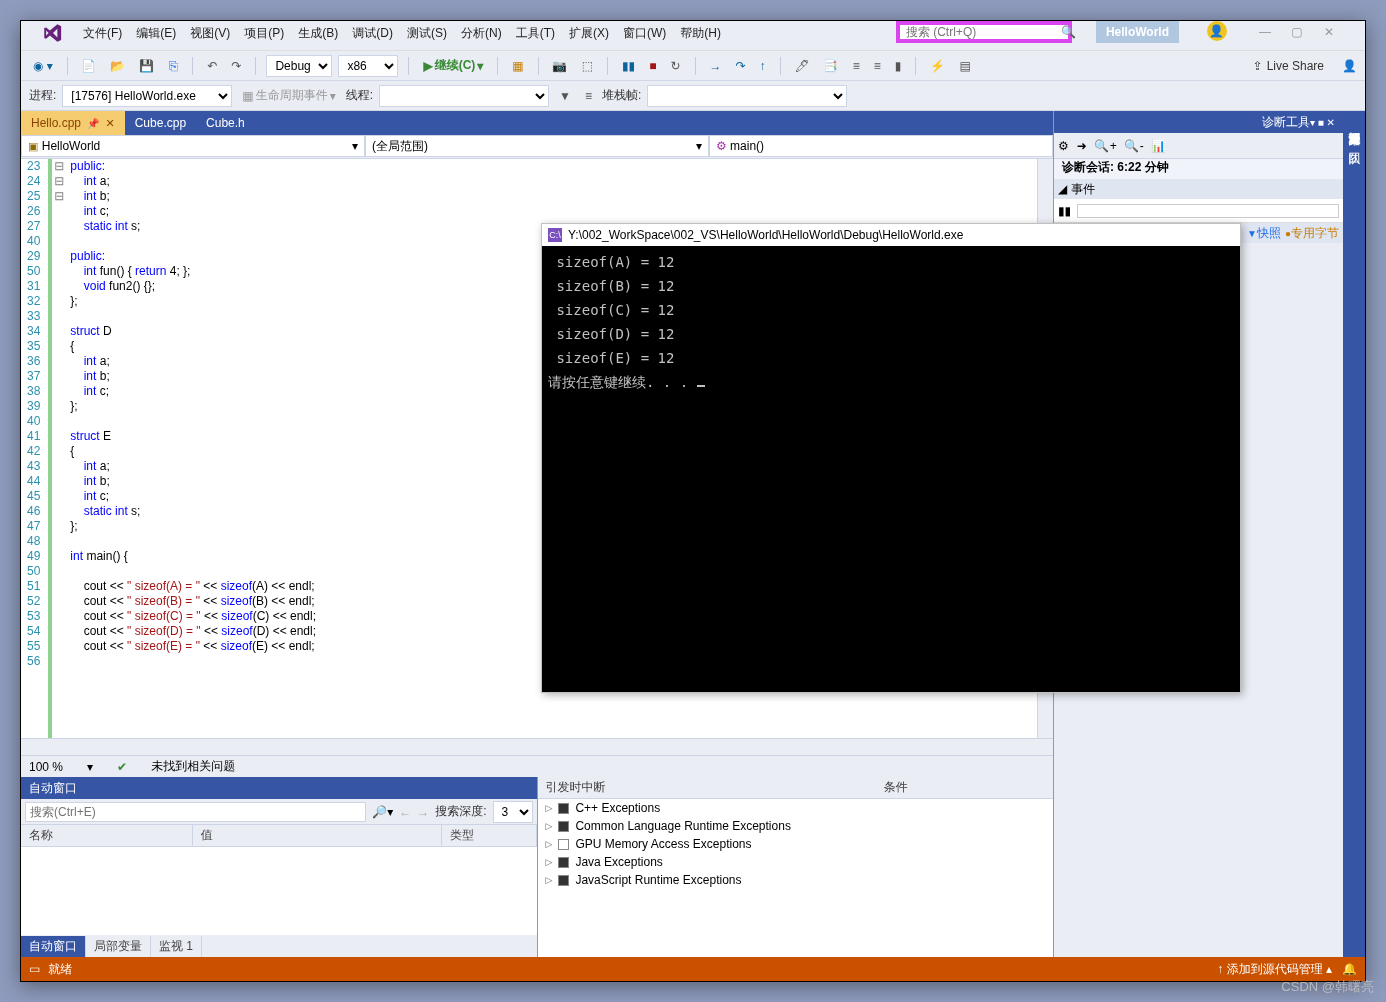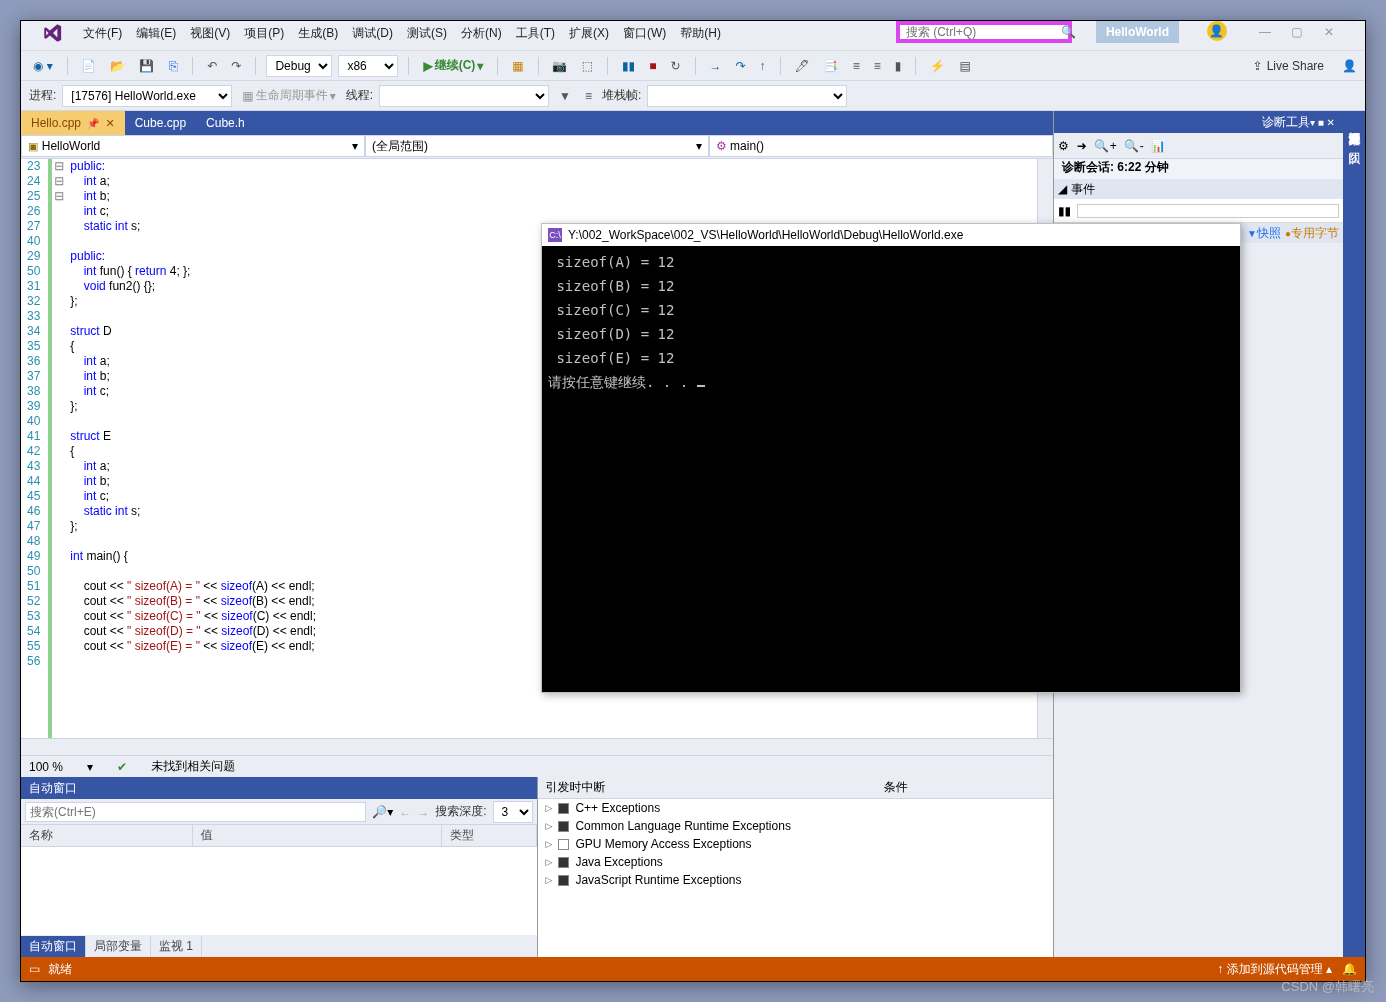--- a/index.html
+++ b/index.html
@@ -68,21 +68,21 @@
 .status-bar { height: 24px; background: #ca5100; color: #fff; display: flex; align-items: center; padding: 0 8px; font-size: 12px; justify-content: space-between; }
 .status-left { display: flex; align-items: center; gap: 8px; }
 .status-right { display: flex; align-items: center; gap: 10px; }
 .console-win { position: absolute; left: 520px; top: 112px; width: 700px; height: 470px; background: #000; border: 1px solid #c0c0c0; box-shadow: 2px 2px 8px rgba(0,0,0,0.3); display: flex; flex-direction: column; z-index: 100; }
 .console-title { height: 22px; background: #fff; color: #000; display: flex; align-items: center; padding: 0 6px; gap: 6px; font-size: 11px; }
 .console-title .ico { width: 14px; height: 14px; background: #7a4fbf; color: #fff; font-size: 9px; display: flex; align-items: center; justify-content: center; }
 .console-body { flex: 1; background: #000; color: #c0c0c0; font-family: "NSimSun", Consolas, monospace; font-size: 14px; padding: 4px 6px; white-space: pre; line-height: 24px; }
 .console-body .cursor { display: inline-block; width: 8px; height: 2px; background: #c0c0c0; vertical-align: baseline; }
 .bottom-right { flex: 1; display: flex; flex-direction: column; }
 .except-header { height: 22px; display: flex; background: #eaedf4; border-bottom: 1px solid #cdd4e6; }
-.except-header .col { padding: 2px 8px; color: #000000; }
+.except-header .col { padding: 2px 8px; color: #404040; }
 .except-body { flex: 1; background: #fff; overflow: auto; }
 .except-row { display: flex; align-items: center; height: 18px; padding: 0 8px; gap: 6px; font-size: 12px; }
 .except-row .tri { color: #666; font-size: 9px; }
 .except-row .chk { width: 11px; height: 11px; border: 1px solid #888; background: #333; }
 .except-row .chk.empty { background: #fff; }
 .watermark { position: fixed; bottom: 6px; right: 12px; color: rgba(200,200,200,0.8); font-size: 13px; z-index: 200; }
 </style>
 </head>
 <body>
 

